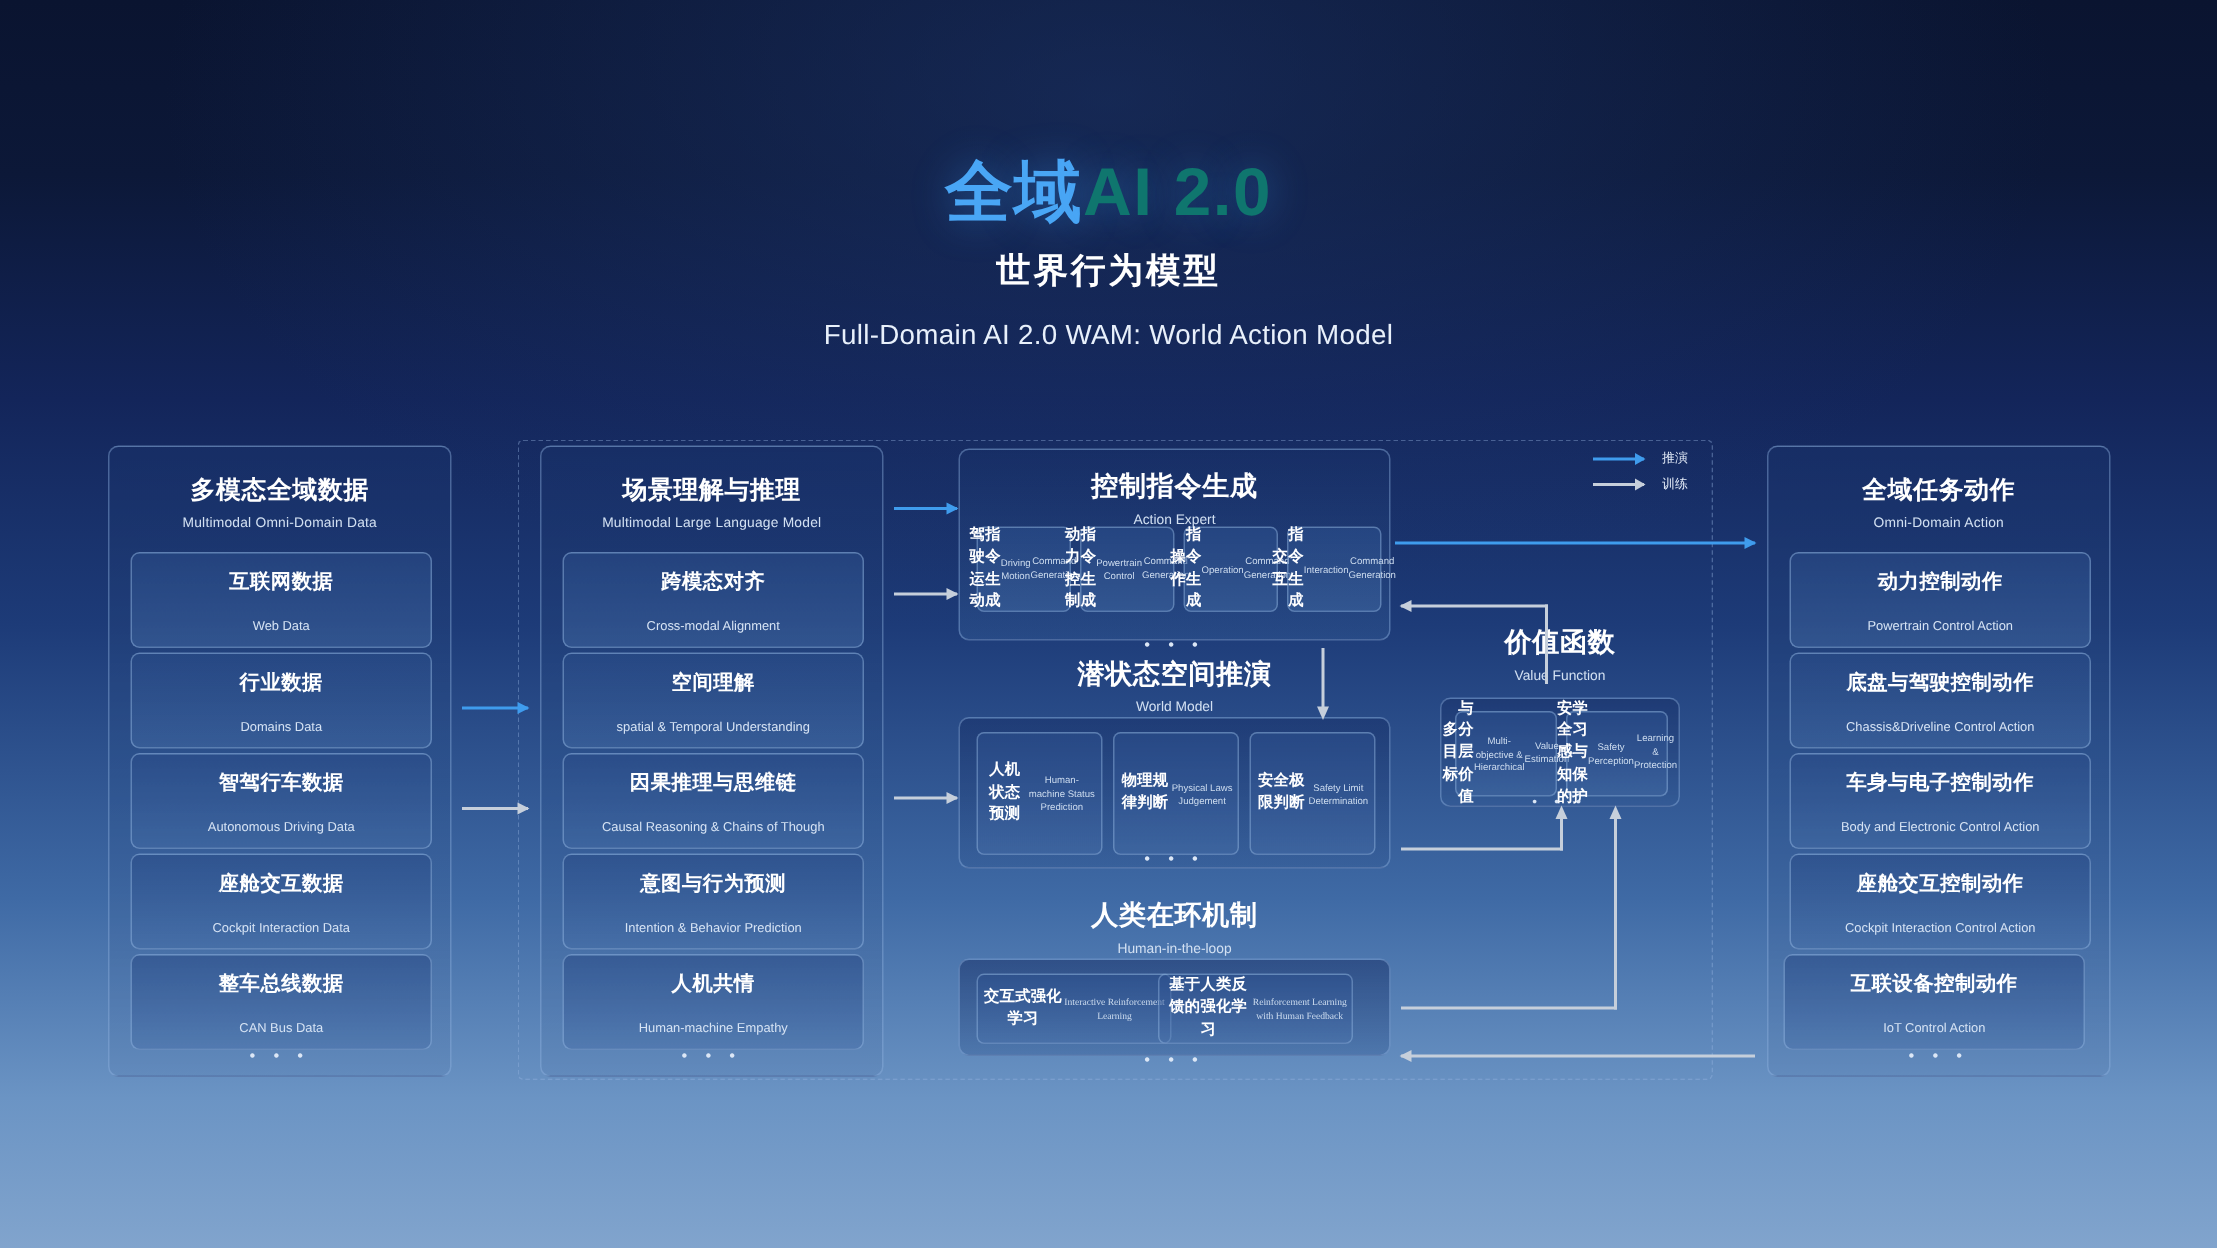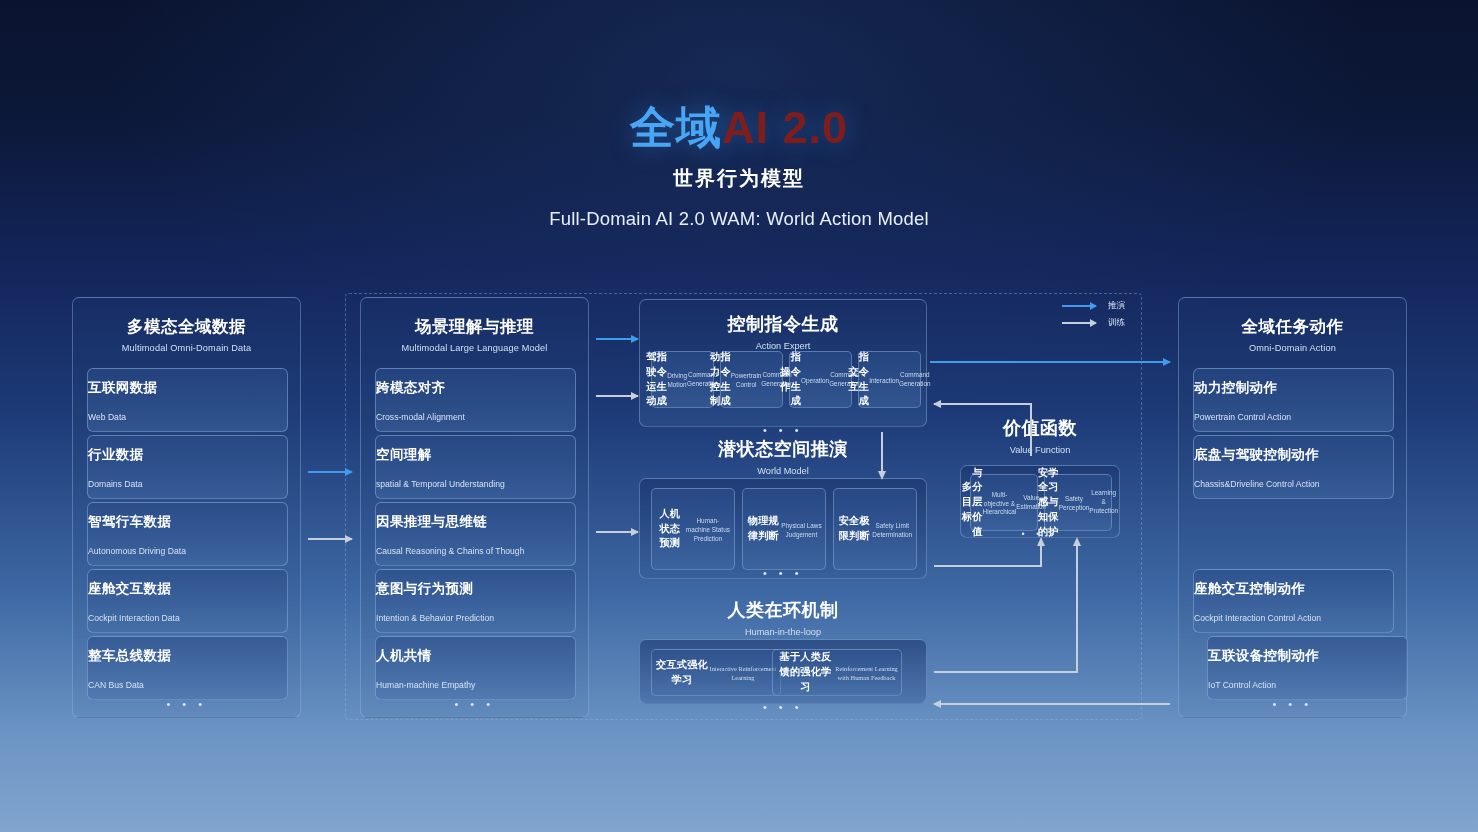--- a/index.html
+++ b/index.html
@@ -21,22 +21,22 @@
   }
   .stage { position:absolute; inset:0; }
 
   
   .hdr { position:absolute; left:0; right:0; top:104px; text-align:center; }
   .hdr .t1 {
     font-size:45px; font-weight:700; letter-spacing:1px;
     color:#49a6f5; line-height:1.05;
     text-shadow:0 0 26px rgba(60,150,245,0.45);
   }
-  .hdr .t1 .w { color:#7f1d1d; }
-  .hdr .t2 { margin-top:14px; font-size:20px; font-weight:700; color:#ffffff; letter-spacing:2px; }
+  .hdr .t1 .w { color:#0f766e; }
+  .hdr .t2 { margin-top:14px; font-size:23px; font-weight:700; color:#ffffff; letter-spacing:2px; }
   .hdr .t3 { margin-top:16px; font-size:18.5px; font-weight:400; color:#e8f0fb; letter-spacing:0.2px; }
 
   
   .dashbox {
     position:absolute; left:345px; top:293px; width:797px; height:427px;
     border:1px dashed rgba(150,180,225,0.40);
     border-radius:4px;
   }
 
   
@@ -50,21 +50,21 @@
   .panel-hd { text-align:center; padding-top:18px; }
   .panel-hd .zh { font-size:16.5px; font-weight:700; color:#fff; letter-spacing:0.5px; }
   .panel-hd .en { font-size:9.2px; font-weight:400; color:#d2e0f2; margin-top:5px; letter-spacing:0.15px; }
 
   
   .card {
     position:absolute;
     border:1px solid rgba(160,195,235,0.42);
     border-radius:6px;
     background:linear-gradient(180deg, rgba(42,76,136,0.58) 0%, rgba(70,110,168,0.44) 100%);
-    display:flex; flex-direction:column; align-items:flex-start; justify-content:center;
+    display:flex; flex-direction:column; align-items:center; justify-content:center;
   }
   .card .zh { font-size:13.5px; font-weight:700; color:#fff; letter-spacing:0.4px; }
   .card .en { font-size:8.6px; font-weight:400; color:#d6e3f4; margin-top:15px; }
 
   .dots { position:absolute; width:100%; text-align:center; font-size:11px;
           color:#dce7f6; letter-spacing:4.5px; }
 
   
   .mid-title { position:absolute; text-align:center; width:100%; }
   .mid-title .zh { font-size:18px; font-weight:700; color:#fff; letter-spacing:0.5px; }
@@ -298,25 +298,29 @@
       <div class="en">Omni-Domain Action</div>
     </div>
     <div class="card" style="left:14px; top:70px; width:201px; height:64px;">
       <div class="zh">动力控制动作</div>
       <div class="en">Powertrain Control Action</div>
     </div>
     <div class="card" style="left:14px; top:137px; width:201px; height:64px;">
       <div class="zh">底盘与驾驶控制动作</div>
       <div class="en">Chassis&amp;Driveline Control Action</div>
     </div>
+    <div class="card" style="left:14px; top:204px; width:201px; height:64px;">
+      <div class="zh">车身与电子控制动作</div>
+      <div class="en">Body and Electronic Control Action</div>
+    </div>
     <div class="card" style="left:14px; top:271px; width:201px; height:64px;">
       <div class="zh">座舱交互控制动作</div>
       <div class="en">Cockpit Interaction Control Action</div>
     </div>
-    <div class="card" style="left:28px; top:338px; width:201px; height:64px;">
+    <div class="card" style="left:10px; top:338px; width:201px; height:64px;">
       <div class="zh">互联设备控制动作</div>
       <div class="en">IoT Control Action</div>
     </div>
     <div class="dots" style="top:400px;">• • •</div>
   </div>
 
   <div class="arrow blue" style="left:308px; top:471px; width:44px;"></div>
 
   <div class="arrow gray" style="left:308px; top:538px; width:44px;"></div>
 

